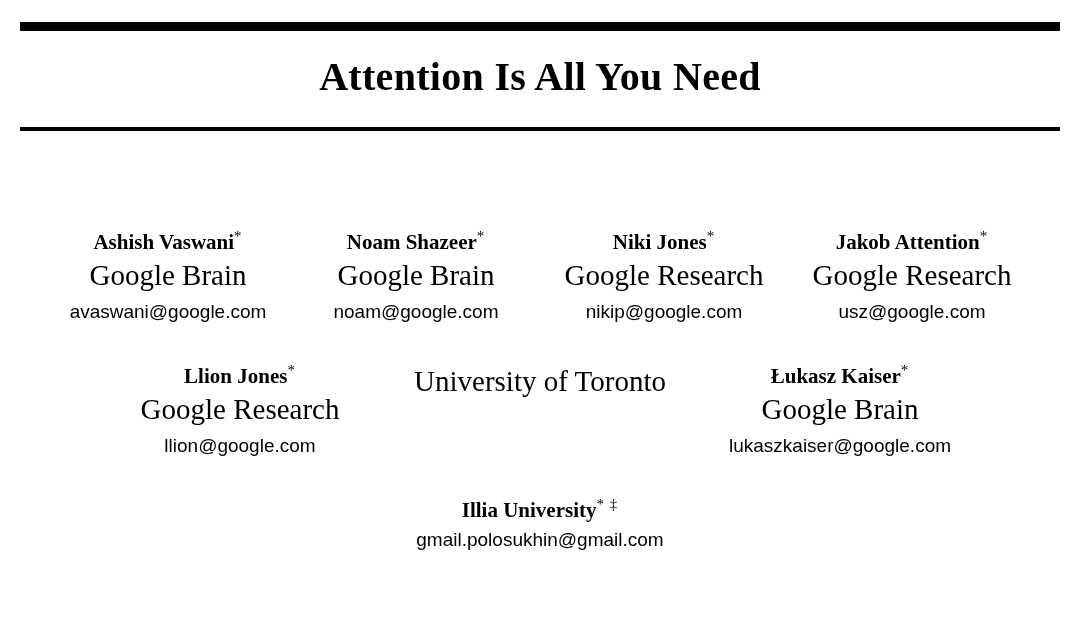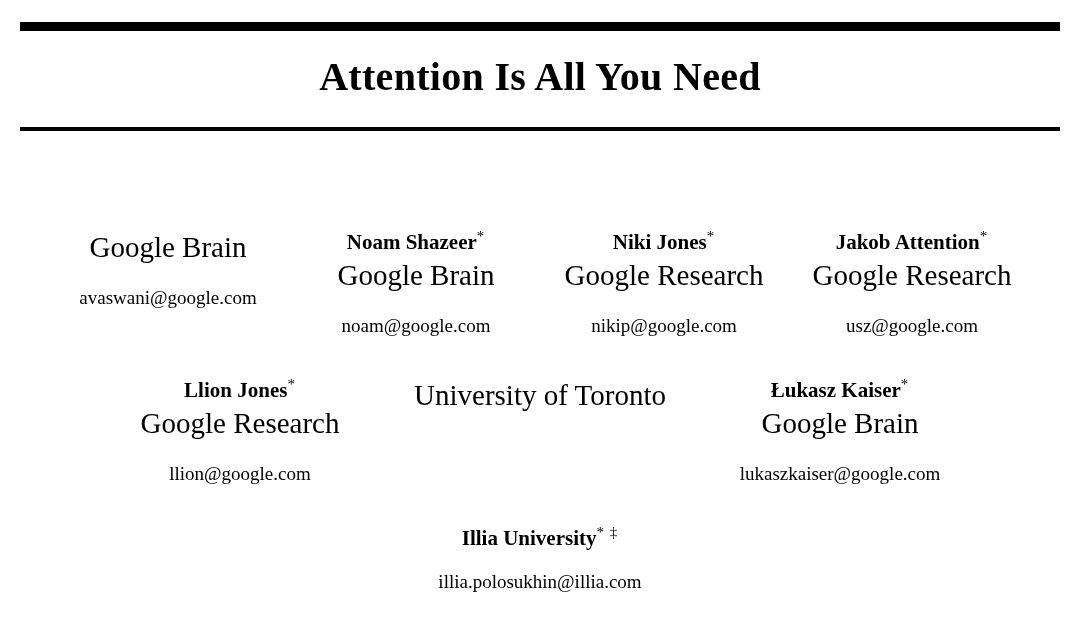--- a/index.html
+++ b/index.html
@@ -75,43 +75,44 @@
     letter-spacing: 1px;
   }
   .author-affil {
     font-family: "Liberation Serif", serif;
     font-size: 29px;
     line-height: 1.35;
     margin-top: 1px;
     white-space: nowrap;
   }
   .author-email {
-    font-family: Liberation Serif, serif;
+    font-family: Liberation Sans, sans-serif;
     font-size: 19px;
     line-height: 1.35;
-    margin-top: 18px;
+    margin-top: 4px;
     white-space: nowrap;
   }
 </style>
 </head>
 <body>
 
 <div class="page">
 
   <div class="rule-top"></div>
 
   <h1 class="title">Attention Is All You Need</h1>
 
   <div class="rule-bottom"></div>
 
   <div class="authors">
 
     <div class="author-row row-1">
 
       <div class="author">
+        <div class="author-name"><span>Ashish Vaswani</span><span class="mark">*</span></div>
         <div class="author-affil">Google Brain</div>
         <div class="author-email">avaswani@google.com</div>
       </div>
 
       <div class="author">
         <div class="author-name"><span>Noam Shazeer</span><span class="mark">*</span></div>
         <div class="author-affil">Google Brain</div>
         <div class="author-email">noam@google.com</div>
       </div>
 
@@ -146,20 +147,20 @@
         <div class="author-affil">Google Brain</div>
         <div class="author-email">lukaszkaiser@google.com</div>
       </div>
 
     </div>
 
     <div class="author-row row-3">
 
       <div class="author">
         <div class="author-name"><span>Illia University</span><span class="mark">* ‡</span></div>
-        <div class="author-email">illia.polosukhin@illia.com</div>
+        <div class="author-email">gmail.polosukhin@gmail.com</div>
       </div>
 
     </div>
 
   </div>
 
 </div>
 
 </body></html>

